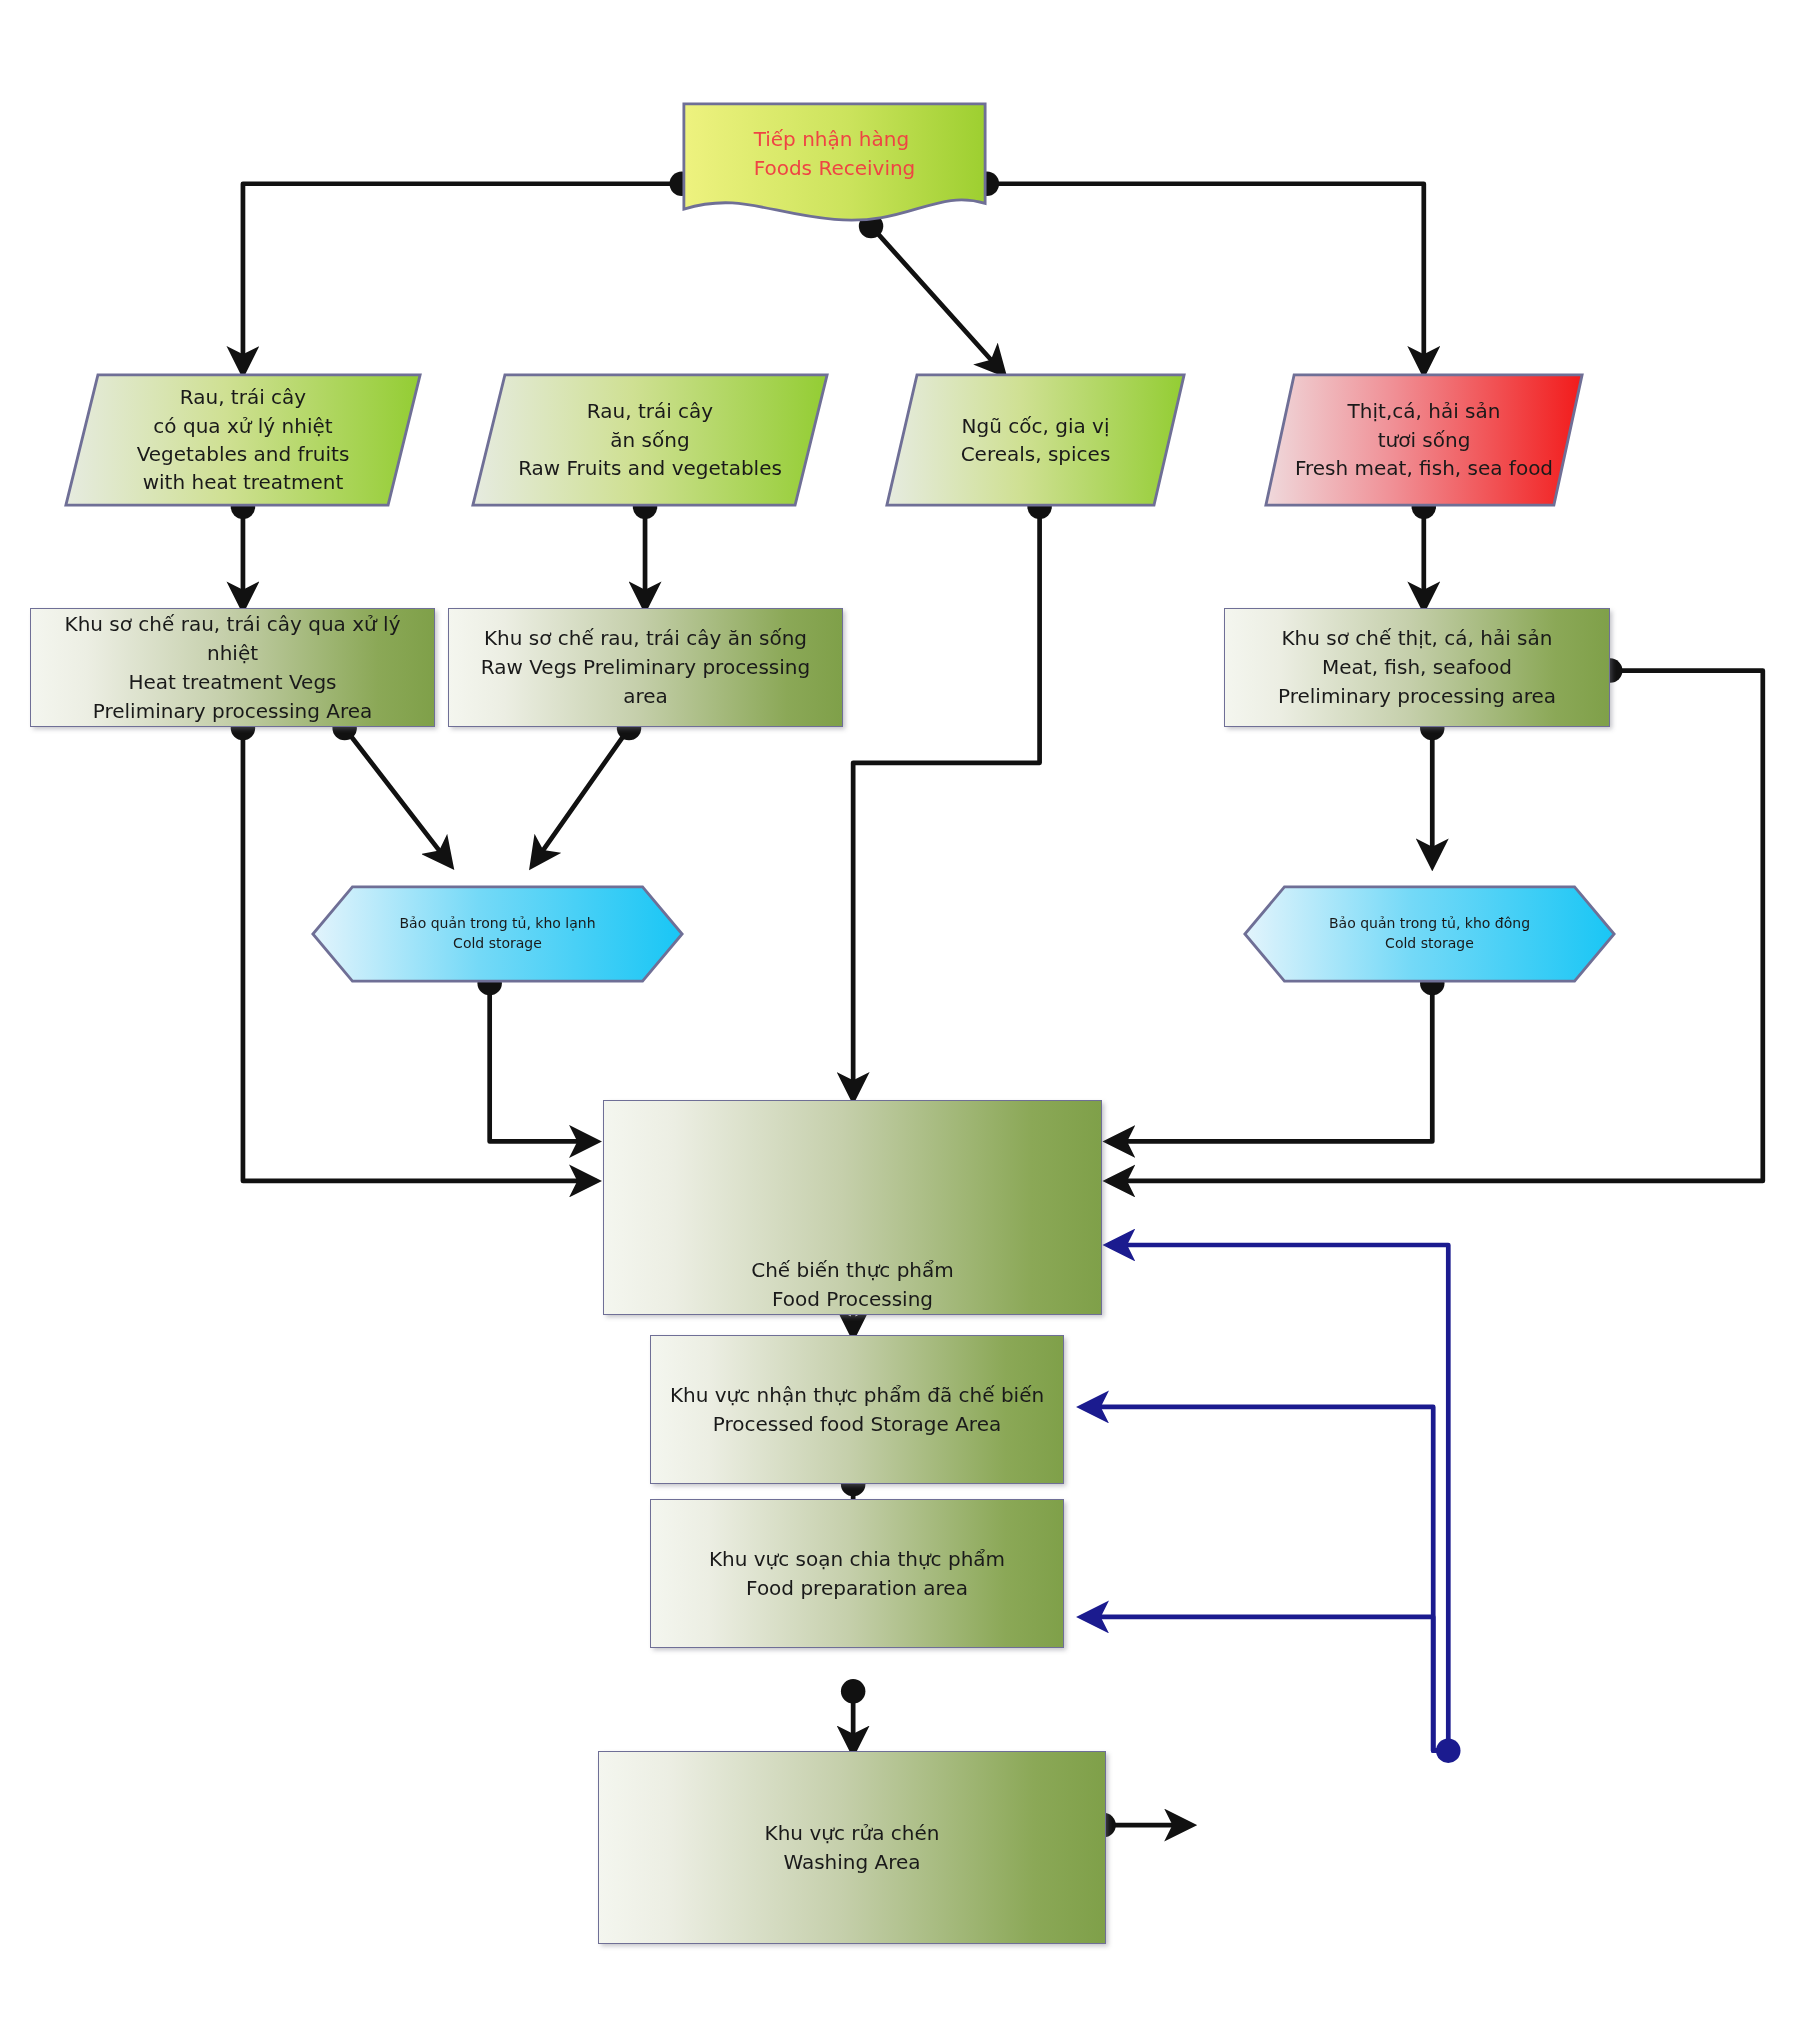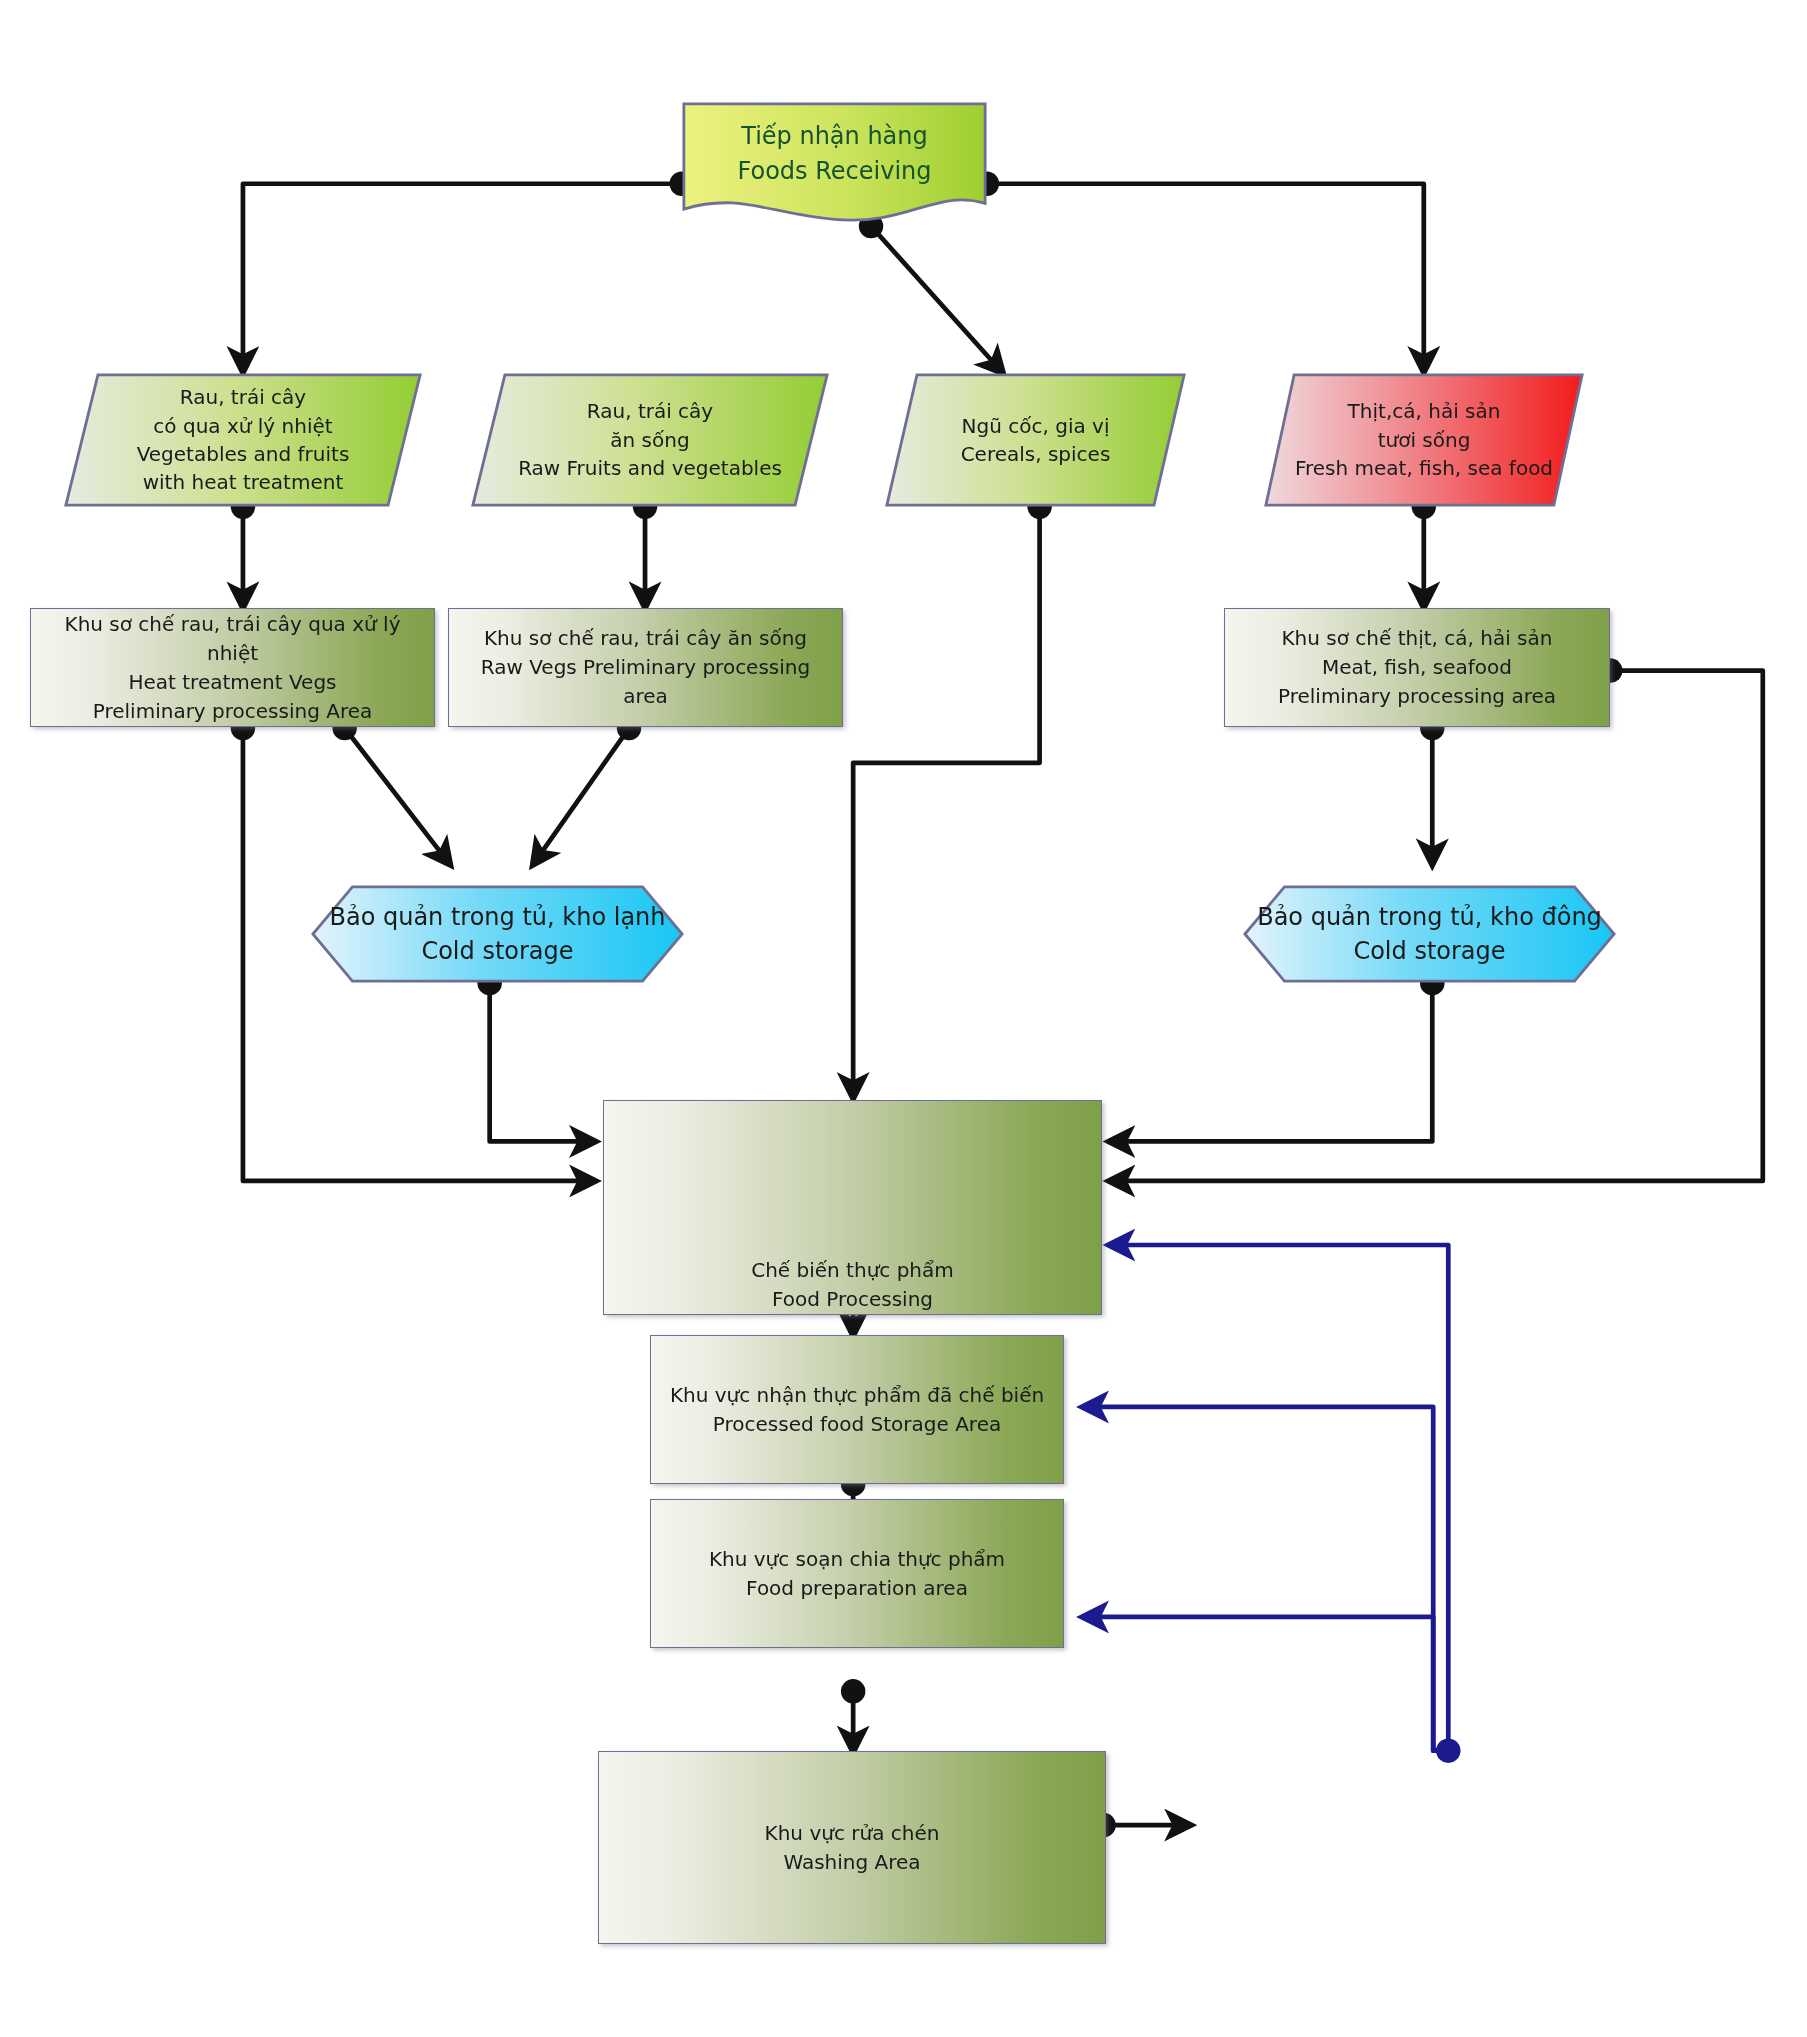--- a/index.html
+++ b/index.html
@@ -92,21 +92,21 @@
   }
   .hexn .lbl {
     position: relative;
     z-index: 3;
     width: 100%;
     height: 100%;
     display: flex;
     align-items: center;
     justify-content: center;
     text-align: center;
-    font-size: 24px;
+    font-size: 14px;
     line-height: 1.42;
     color: #1a1a1a;
     white-space: pre-line;
   }
   
   .docn {
     position: absolute;
     z-index: 5;
   }
   .docn svg {
@@ -116,24 +116,23 @@
     overflow: visible;
   }
   .docn .lbl {
     position: relative;
     z-index: 3;
     width: 100%;
     height: 100%;
     display: flex;
     align-items: center;
     justify-content: center;
-    text-align: center;
-    font-size: 24px;
+    font-size: 20px;
     line-height: 1.45;
-    color: #14532d;
+    color: #ef4444;
     white-space: pre-line;
     padding-bottom: 21px;
     box-sizing: border-box;
   }
 </style>
 </head>
 <body>
 
 <div id="canvas">
 

